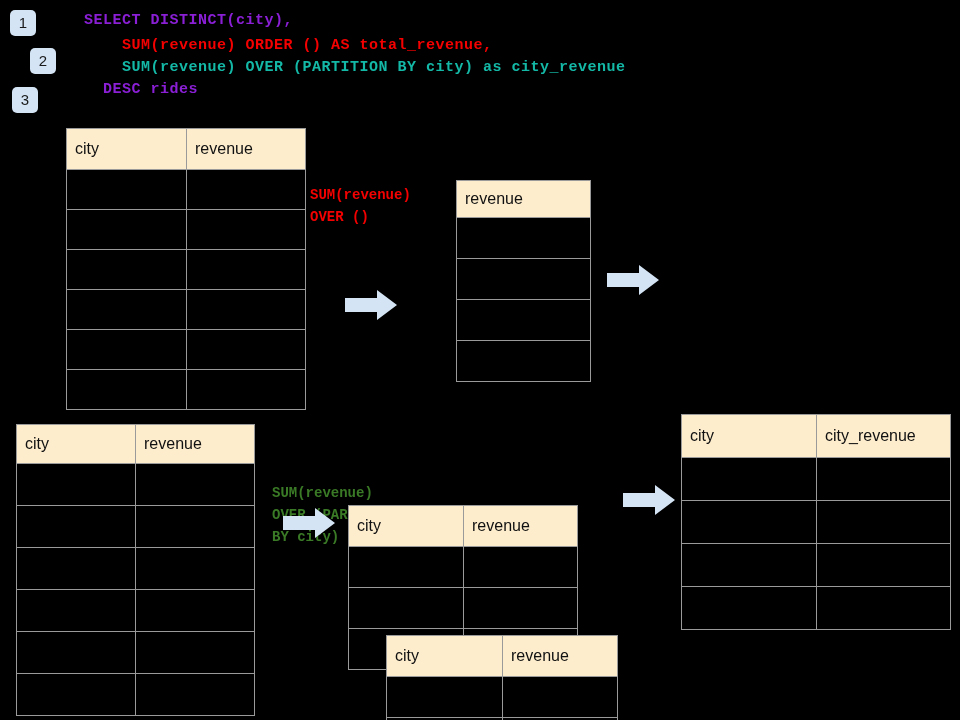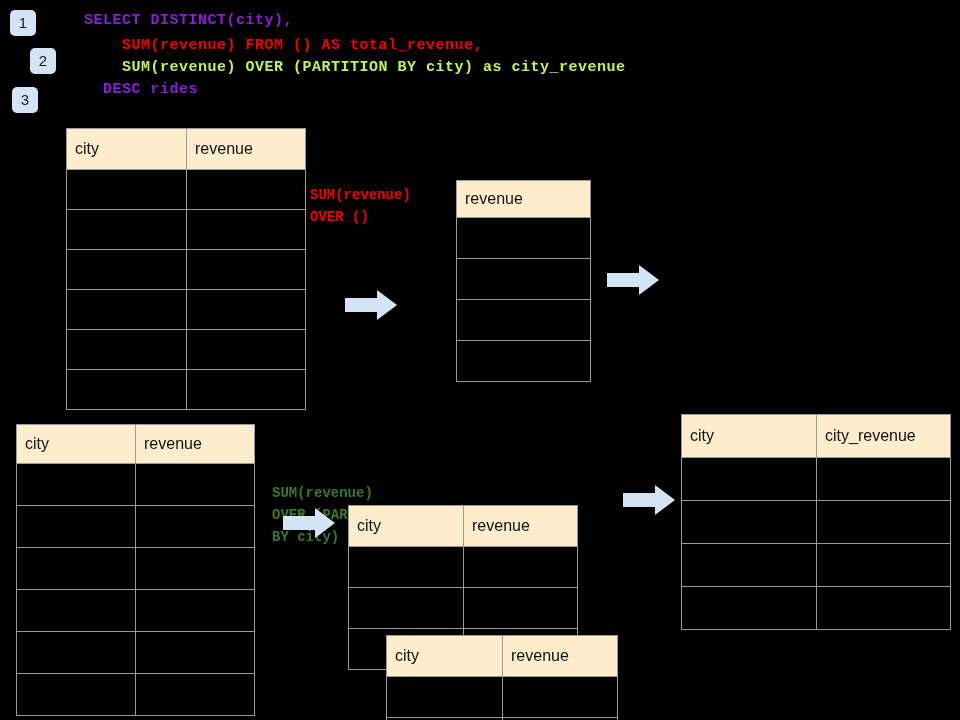--- a/index.html
+++ b/index.html
@@ -35,21 +35,21 @@
   .code {
     position: absolute;
     font-family: "Liberation Mono", monospace;
     font-size: 15px;
     font-weight: bold;
     letter-spacing: 0.5px;
     white-space: pre;
   }
   .code-purple { color: #8a1fd6; }
   .code-red    { color: #f40000; }
-  .code-green  { color: #bef264; text-align: right; }
+  .code-green  { color: #14b8a6; text-align: right; }
 
   .side-note {
     position: absolute;
     font-family: "Liberation Mono", monospace;
     font-size: 12px;
     font-weight: bold;
     color: #8a1fd6;
     line-height: 19px;
     white-space: pre-line;
   }
@@ -100,21 +100,21 @@
 </head>
 <body>
 
 <div id="canvas">
 
   <div class="badge" style="left:10px; top:10px;">1</div>
   <div class="badge" style="left:30px; top:48px;">2</div>
   <div class="badge" style="left:12px; top:87px;">3</div>
 
   <div class="code code-purple" style="left:84px; top:12px;">SELECT DISTINCT(city),</div>
-  <div class="code code-red" style="left:84px; top:37px;">    SUM(revenue) FROM () AS total_revenue,</div>
+  <div class="code code-red" style="left:84px; top:37px;">    SUM(revenue) ORDER () AS total_revenue,</div>
   <div class="code code-green" style="left:84px; top:59px;">    SUM(revenue) OVER (PARTITION BY city) as city_revenue</div>
   <div class="code code-purple" style="left:84px; top:81px;">  DESC rides</div>
 
 
   <div class="anno anno-red" style="left:310px; top:138px;">SUM(revenue)
 OVER ()</div>
   <div class="anno anno-green" style="left:272px; top:436px;">SUM(revenue)
 OVER (PARTITION
 BY city)</div>
 

